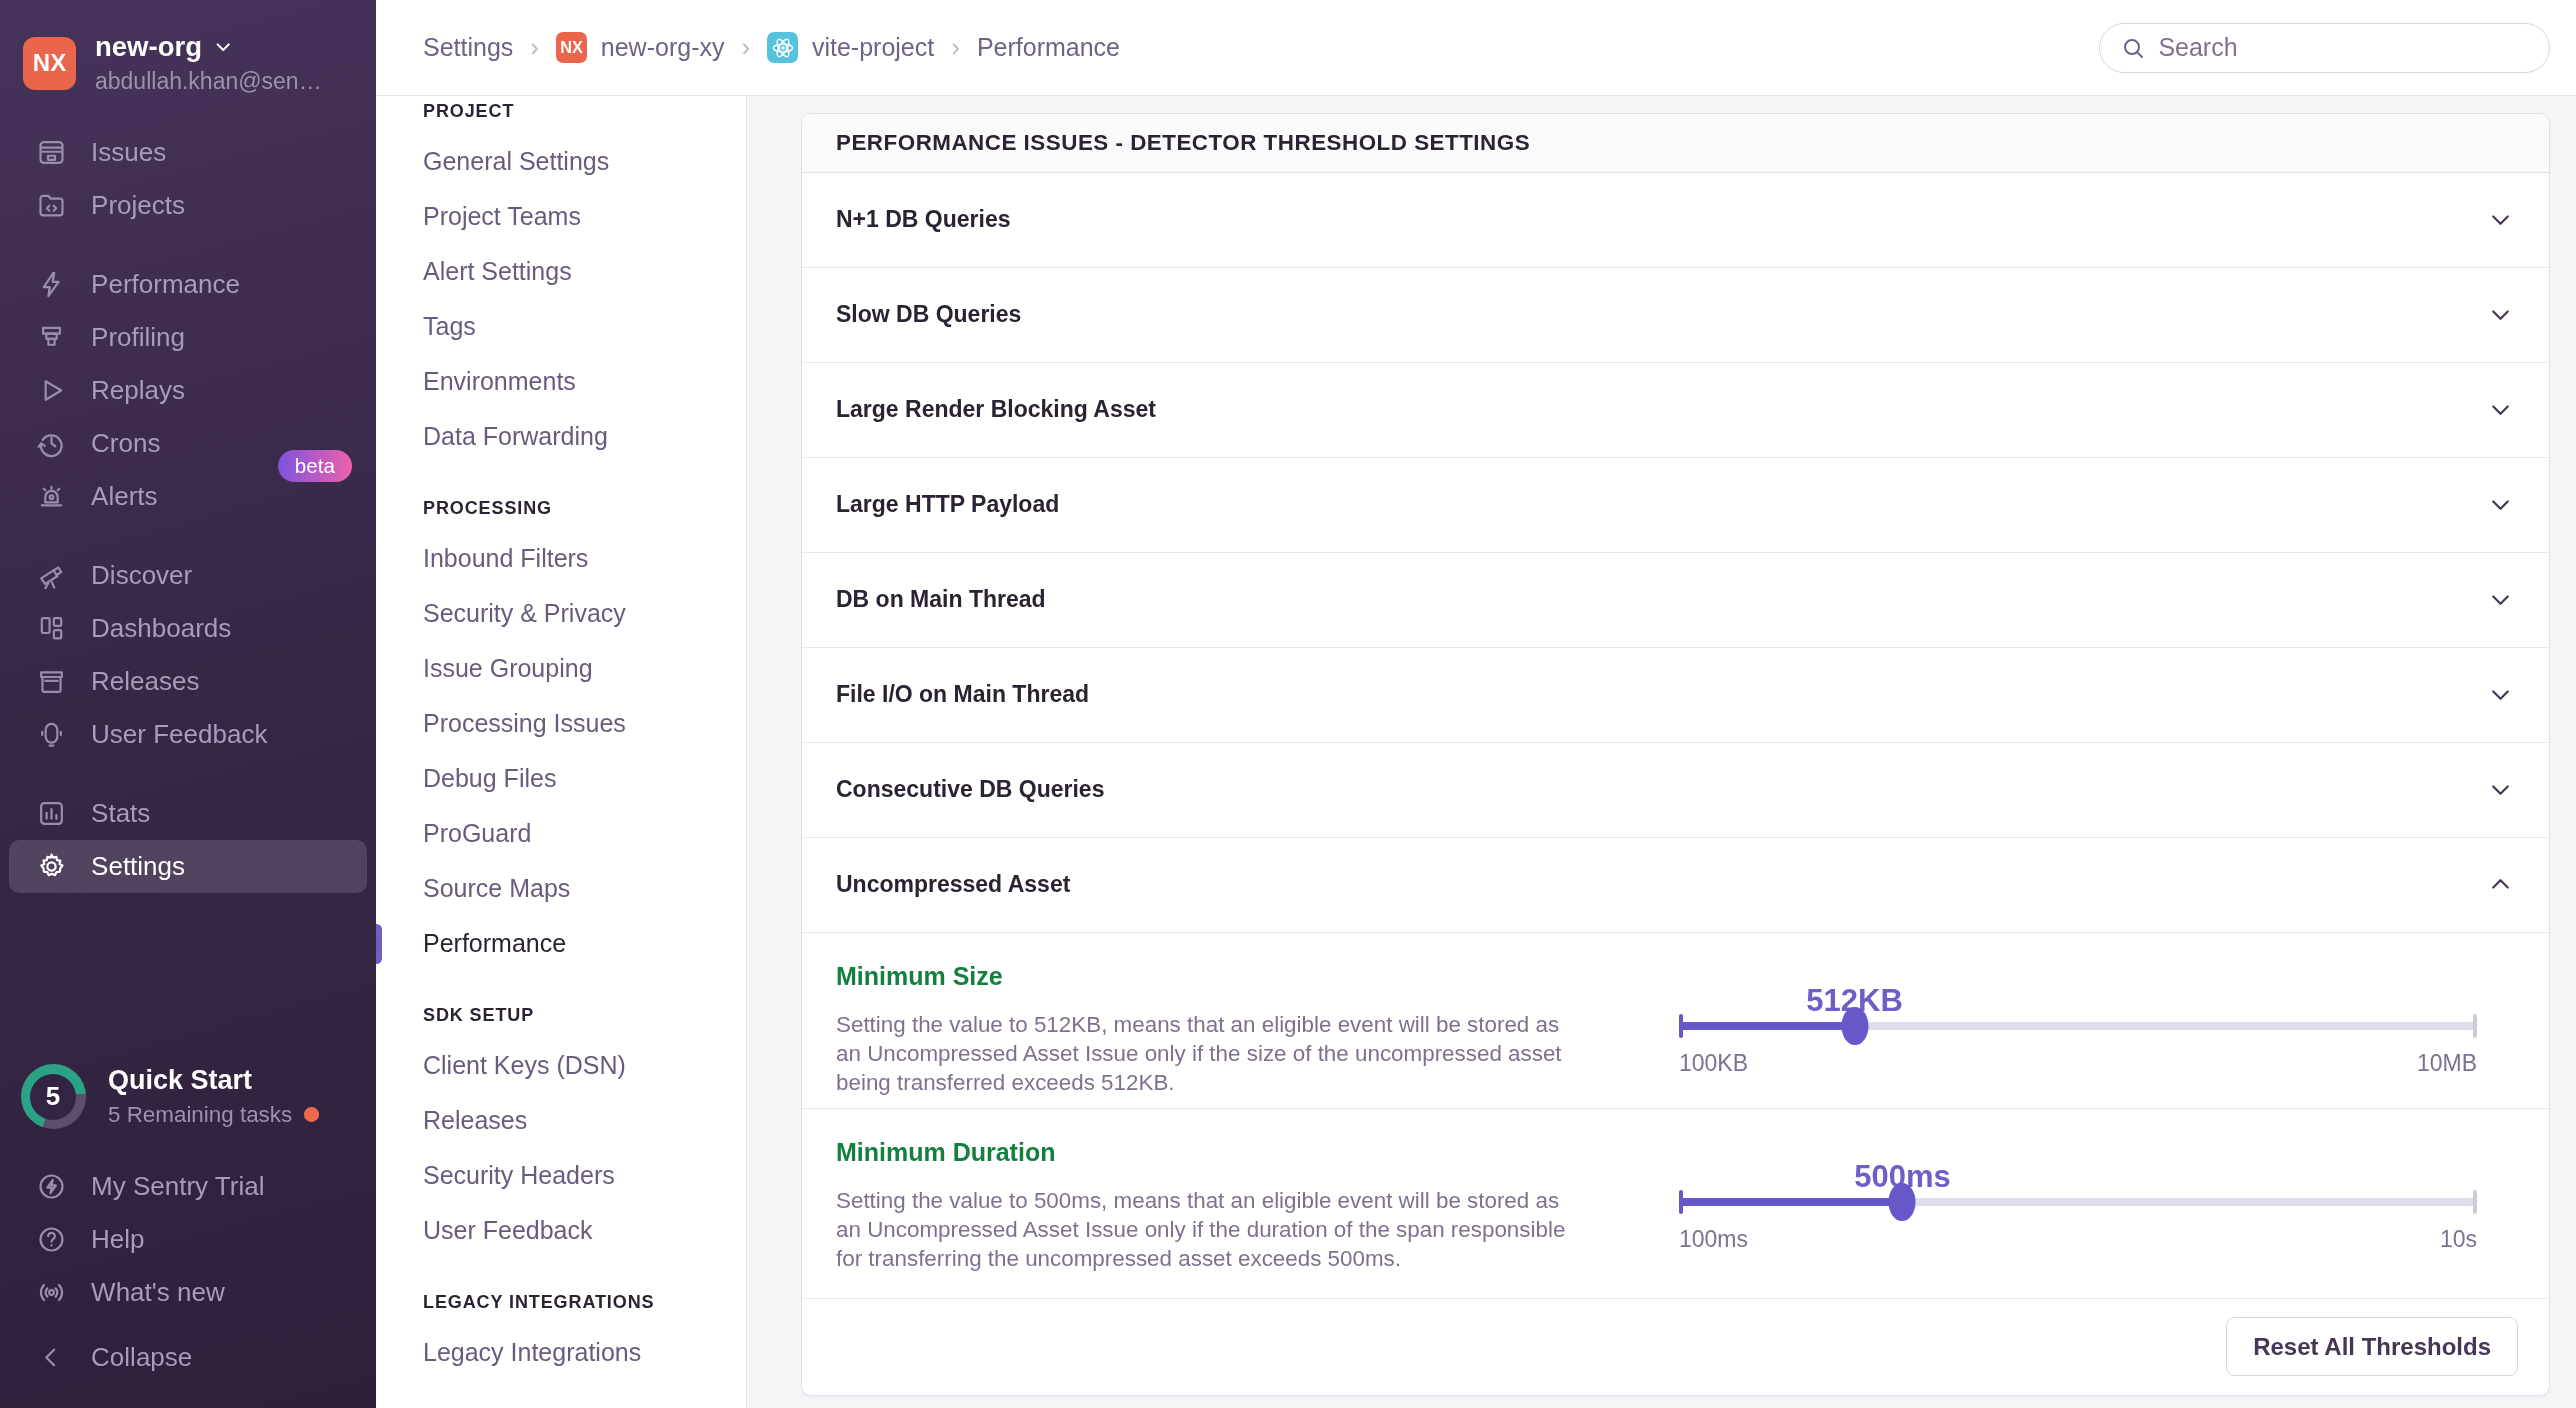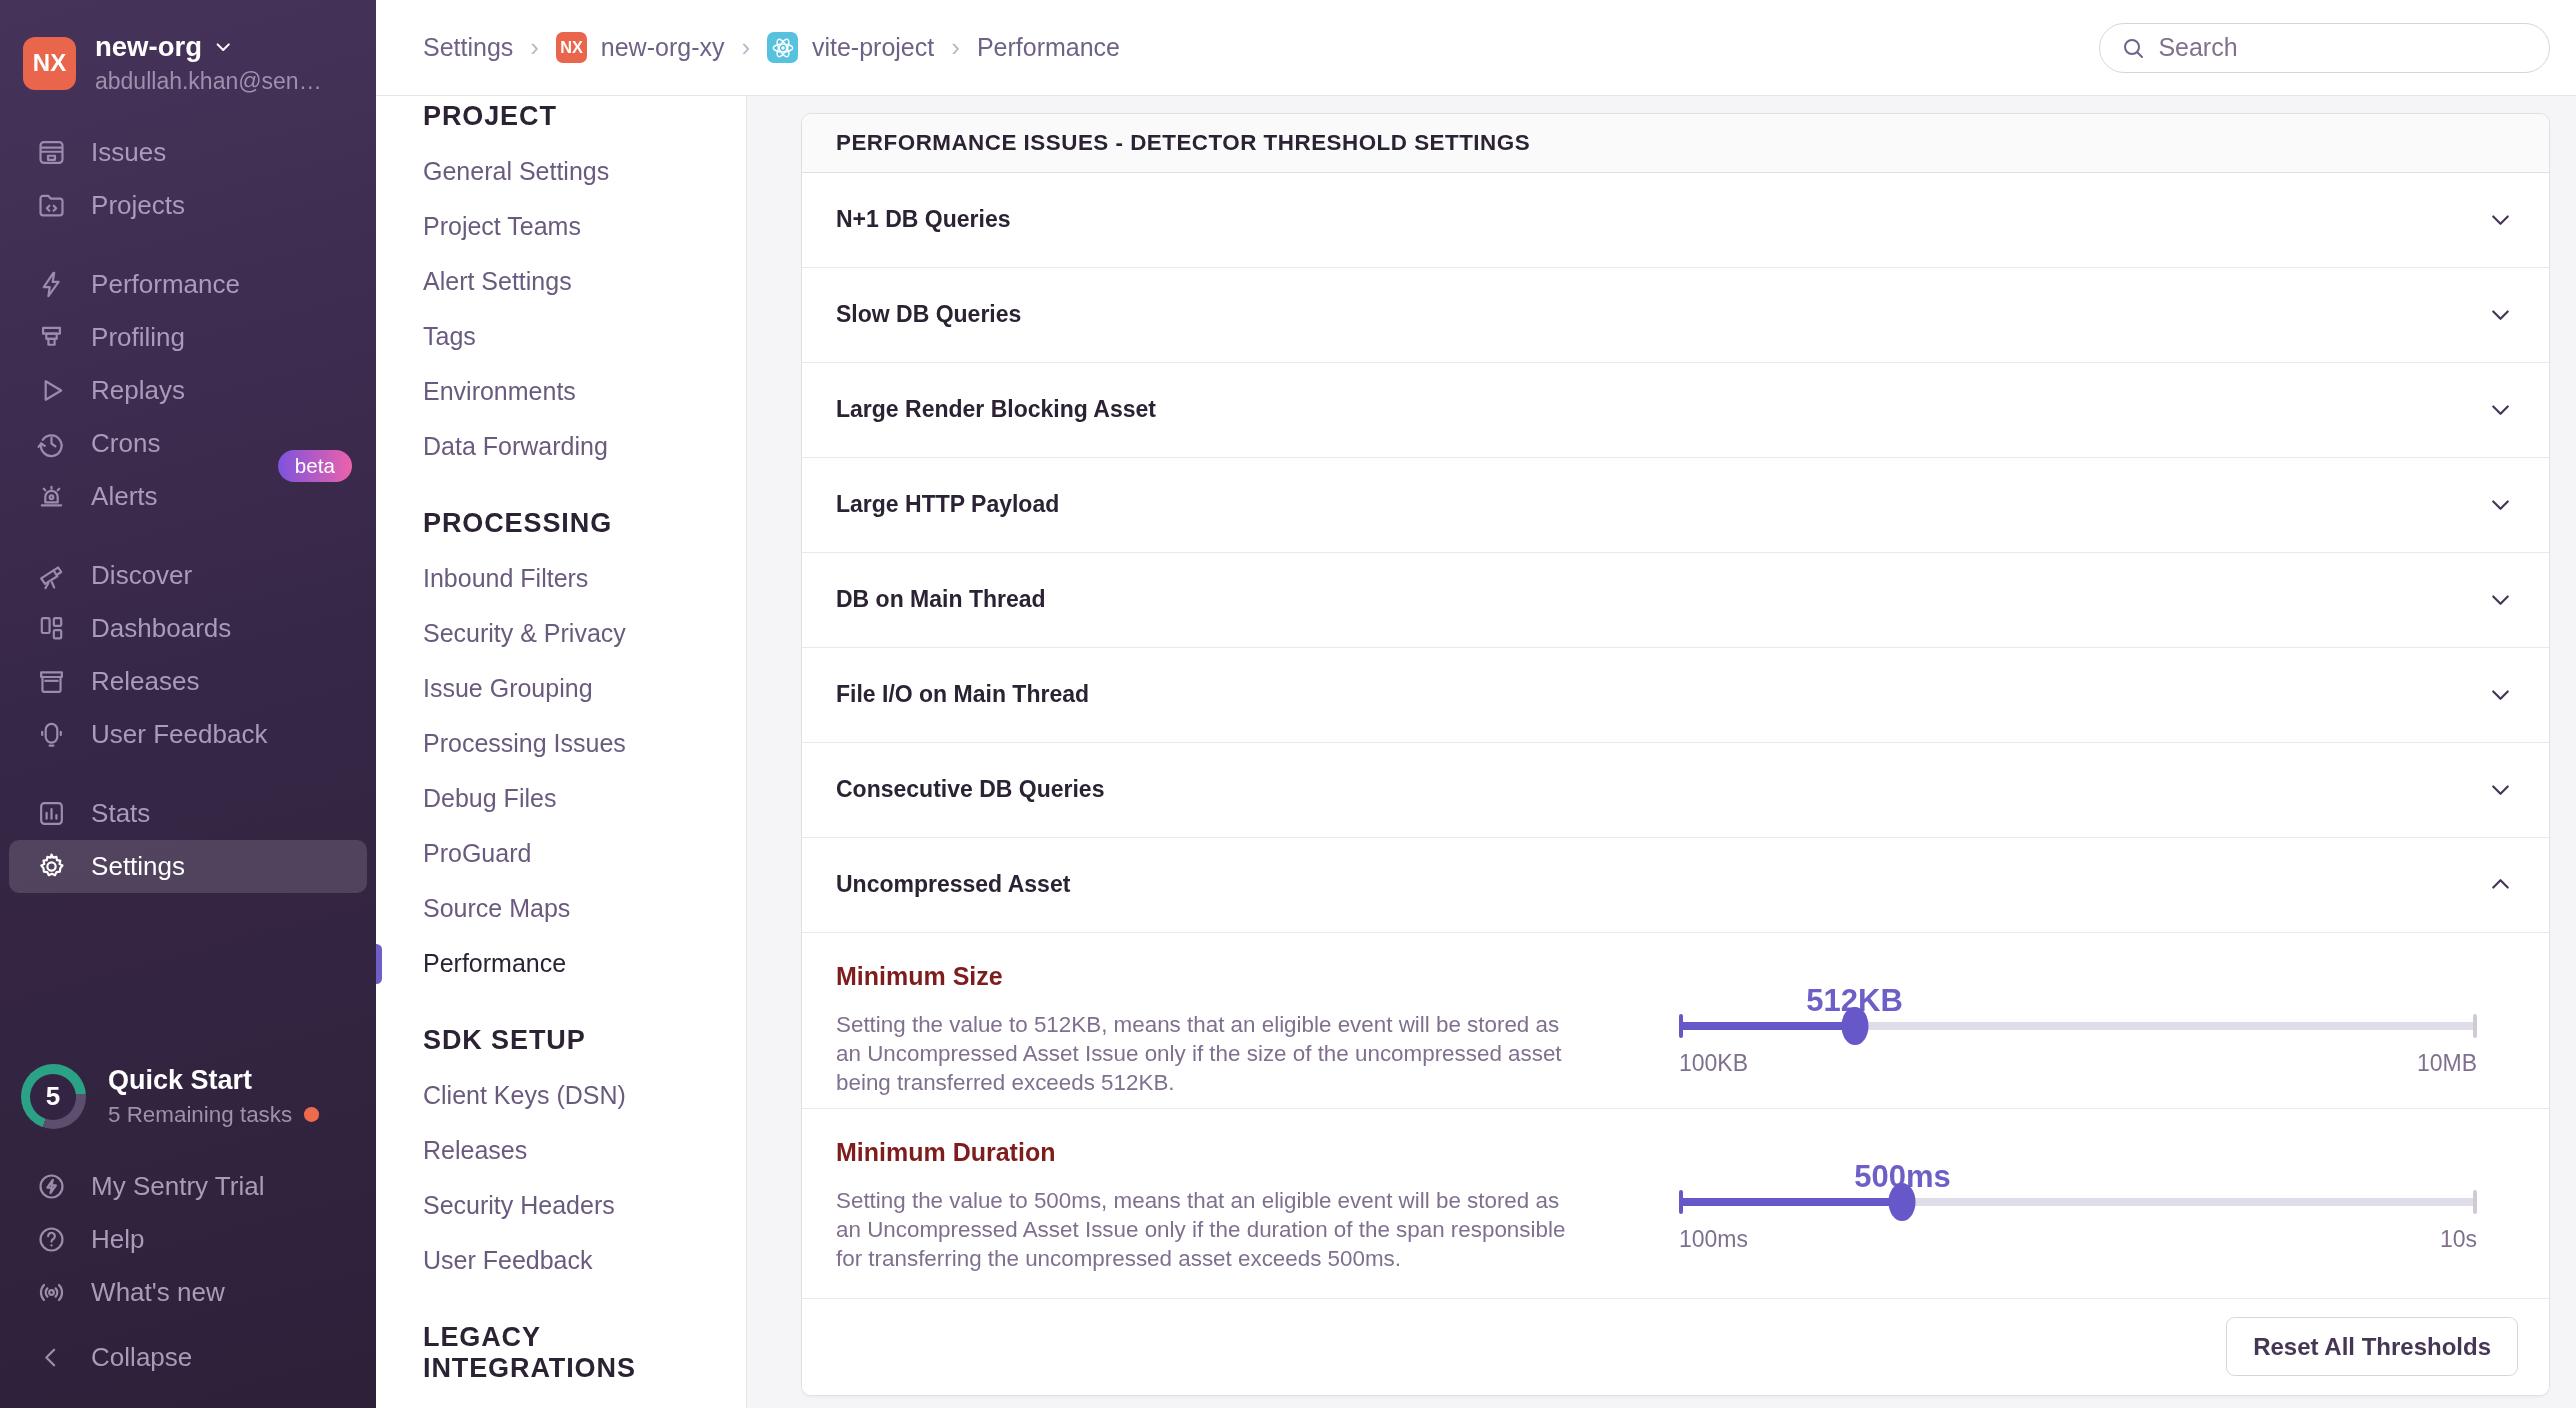--- a/index.html
+++ b/index.html
@@ -75,21 +75,21 @@
   .search svg { width:24px; height:24px; margin-right:13.8px; color:#6f6287; flex:0 0 auto;}
   .search input { border:0; outline:0; font-size:25px; color:#4d4160; width:100%; background:transparent;
                   font-family:"Liberation Sans", sans-serif; }
   .search input::placeholder { color:#80718f; }
 
   
   .settingsnav {
     position:absolute; left:376px; top:96px; bottom:0; width:371px; background:#fff;
     border-right:1.7px solid #e7e3eb; padding:3.4px 0 0 47px; overflow:hidden;
   }
-  .snav-header { font-size:27px; font-weight:bold; letter-spacing:0.9px; color:#2b2233; margin:34px 0 12px 0; }
+  .snav-header { font-size:18px; font-weight:bold; letter-spacing:0.9px; color:#2b2233; margin:34px 0 12px 0; }
   .snav-header.first { margin-top:1.7px; }
   .snav-item { position:relative; font-size:25px; color:#6a5b7e; padding:13px 0; cursor:pointer; }
   .snav-item.active { color:#2b2233; }
   .snav-item.active::before {
     content:""; position:absolute; left:-52px; top:50%; transform:translateY(-50%);
     width:11.2px; height:40px; border-radius:6px; background:#6c5fc7;
   }
 
   
   .main { position:absolute; left:749px; right:0; top:98px; bottom:0; background:#f5f4f7; overflow:hidden; }
@@ -104,21 +104,21 @@
   .det-row {
     height:95px; border-bottom:1.7px solid #ebe7ef; display:flex; align-items:center;
     padding:0 34px; cursor:pointer; background:#fff;
   }
   .det-label { font-size:23px; font-weight:bold; color:#2b2233; }
   .det-chev { margin-left:auto; color:#443654; display:flex; }
   .det-chev svg { width:29px; height:29px; }
 
   .th-section { display:flex; border-bottom:1.7px solid #ebe7ef; background:#fff; }
   .th-left { width:817px; padding:29px 0 0 34px; }
-  .th-title { font-size:25px; font-weight:600; color:#7f1d1d; }
+  .th-title { font-size:25px; font-weight:600; color:#15803d; }
   .th-desc { font-size:22.4px; color:#80708f; line-height:29px; margin-top:19px; max-width:739px; }
   .th-right { position:relative; flex:1 1 auto; margin:0 72px 0 60px; }
   .slider { position:absolute; left:0; right:0; top:0; }
   .sl-value { position:absolute; top:50px; transform:translateX(-50%); font-size:31px; font-weight:bold; color:#6c5fc7; white-space:nowrap; }
   .sl-track { position:absolute; left:0; right:0; top:89px; height:8.6px; border-radius:4.3px; background:#e1dde8; }
   .sl-fill { position:absolute; left:0; top:0; bottom:0; border-radius:4.3px; background:#6658c8; }
   .sl-capL { position:absolute; left:0; top:-7.7px; width:4.3px; height:24px; border-radius:2.6px; background:#6658c8; }
   .sl-capR { position:absolute; right:0; top:-7.7px; width:4.3px; height:24px; border-radius:2.6px; background:#cfc9d8; }
   .sl-thumb {
     position:absolute; top:50%; transform:translate(-50%,-50%);

